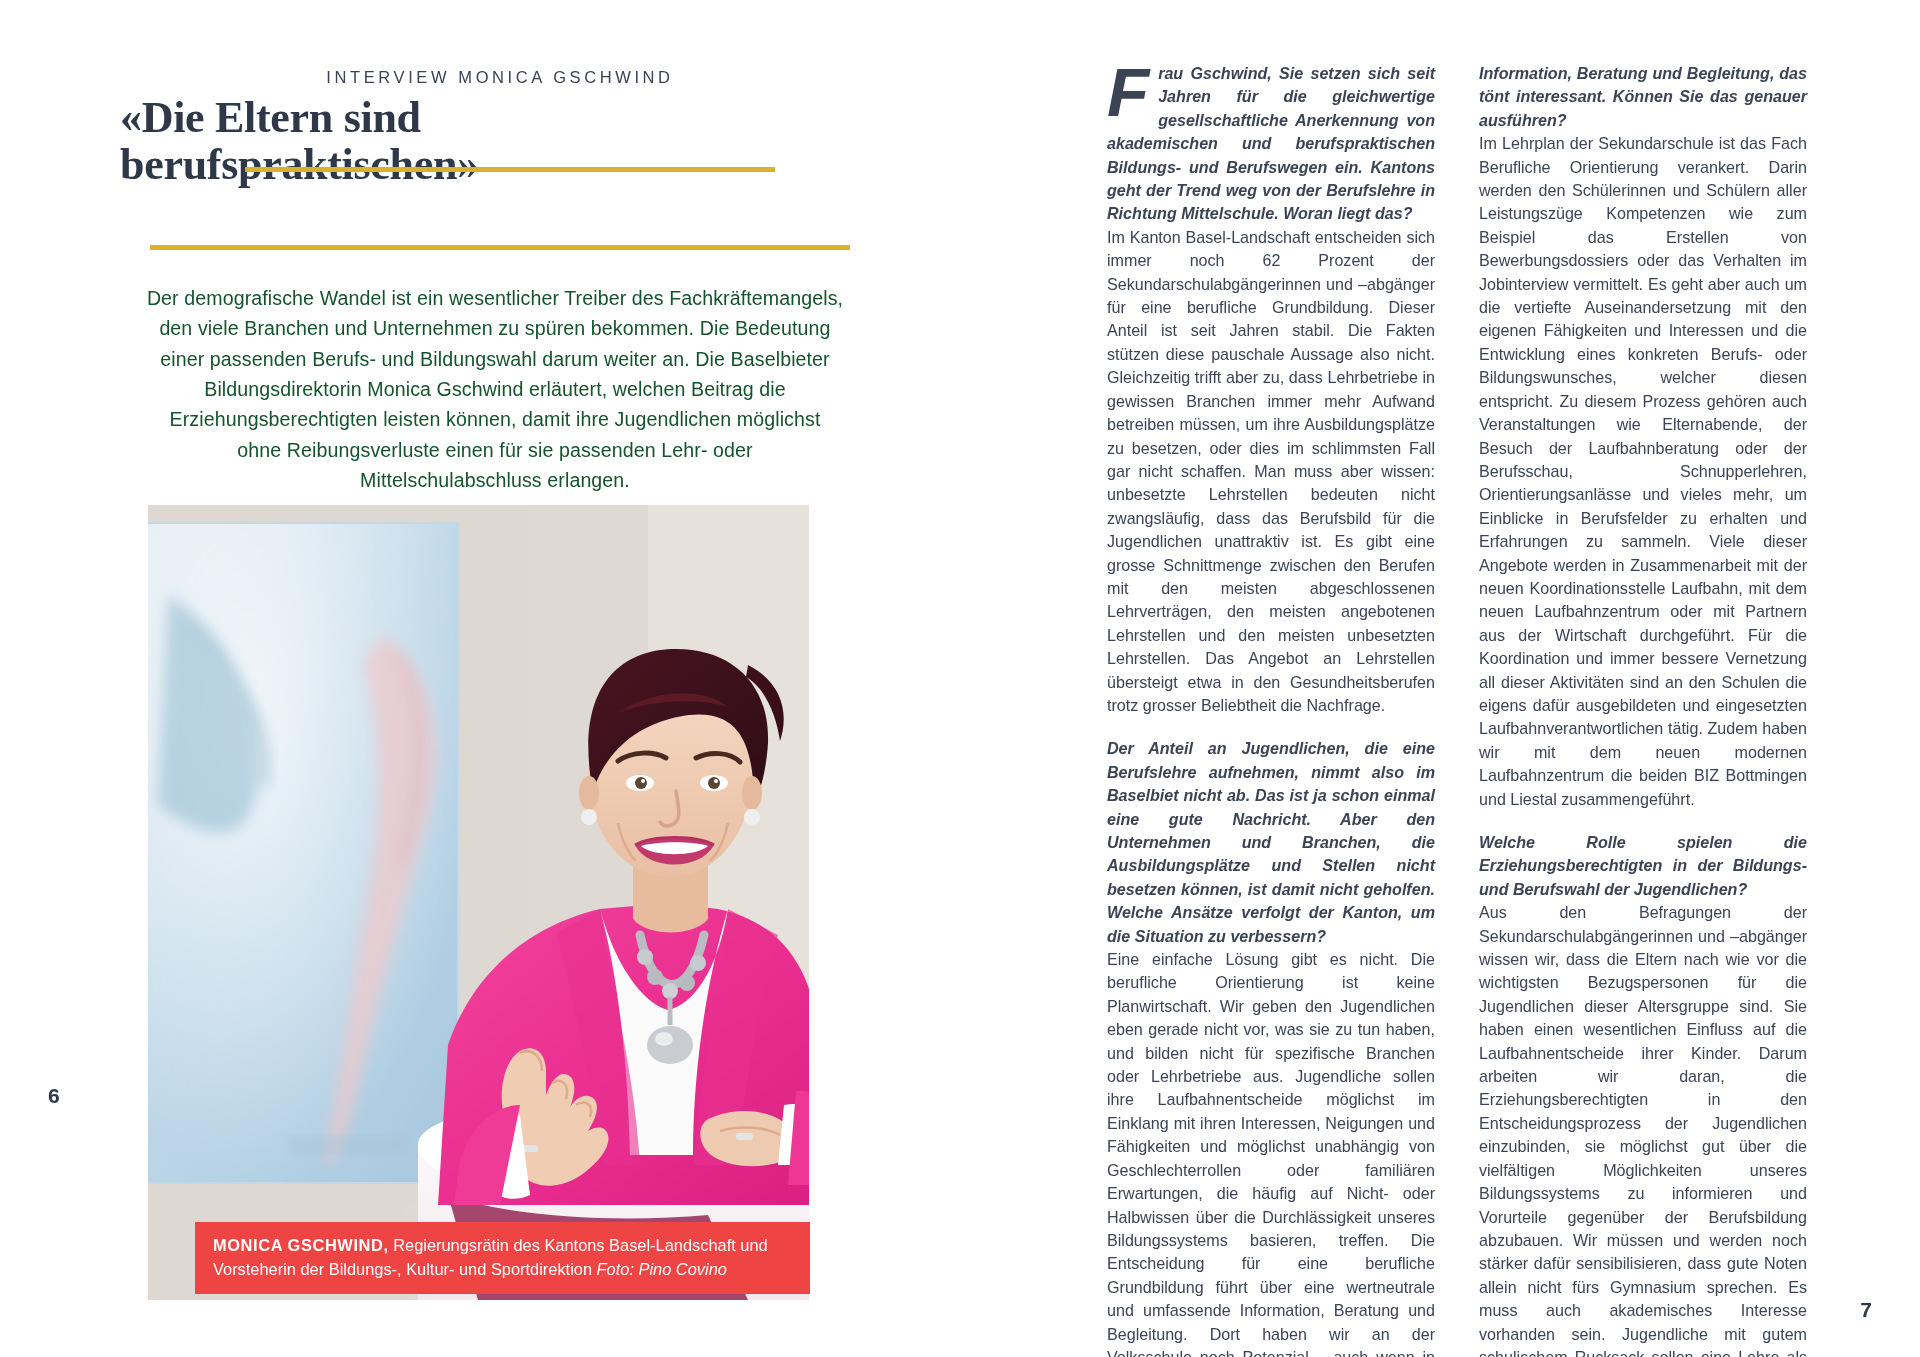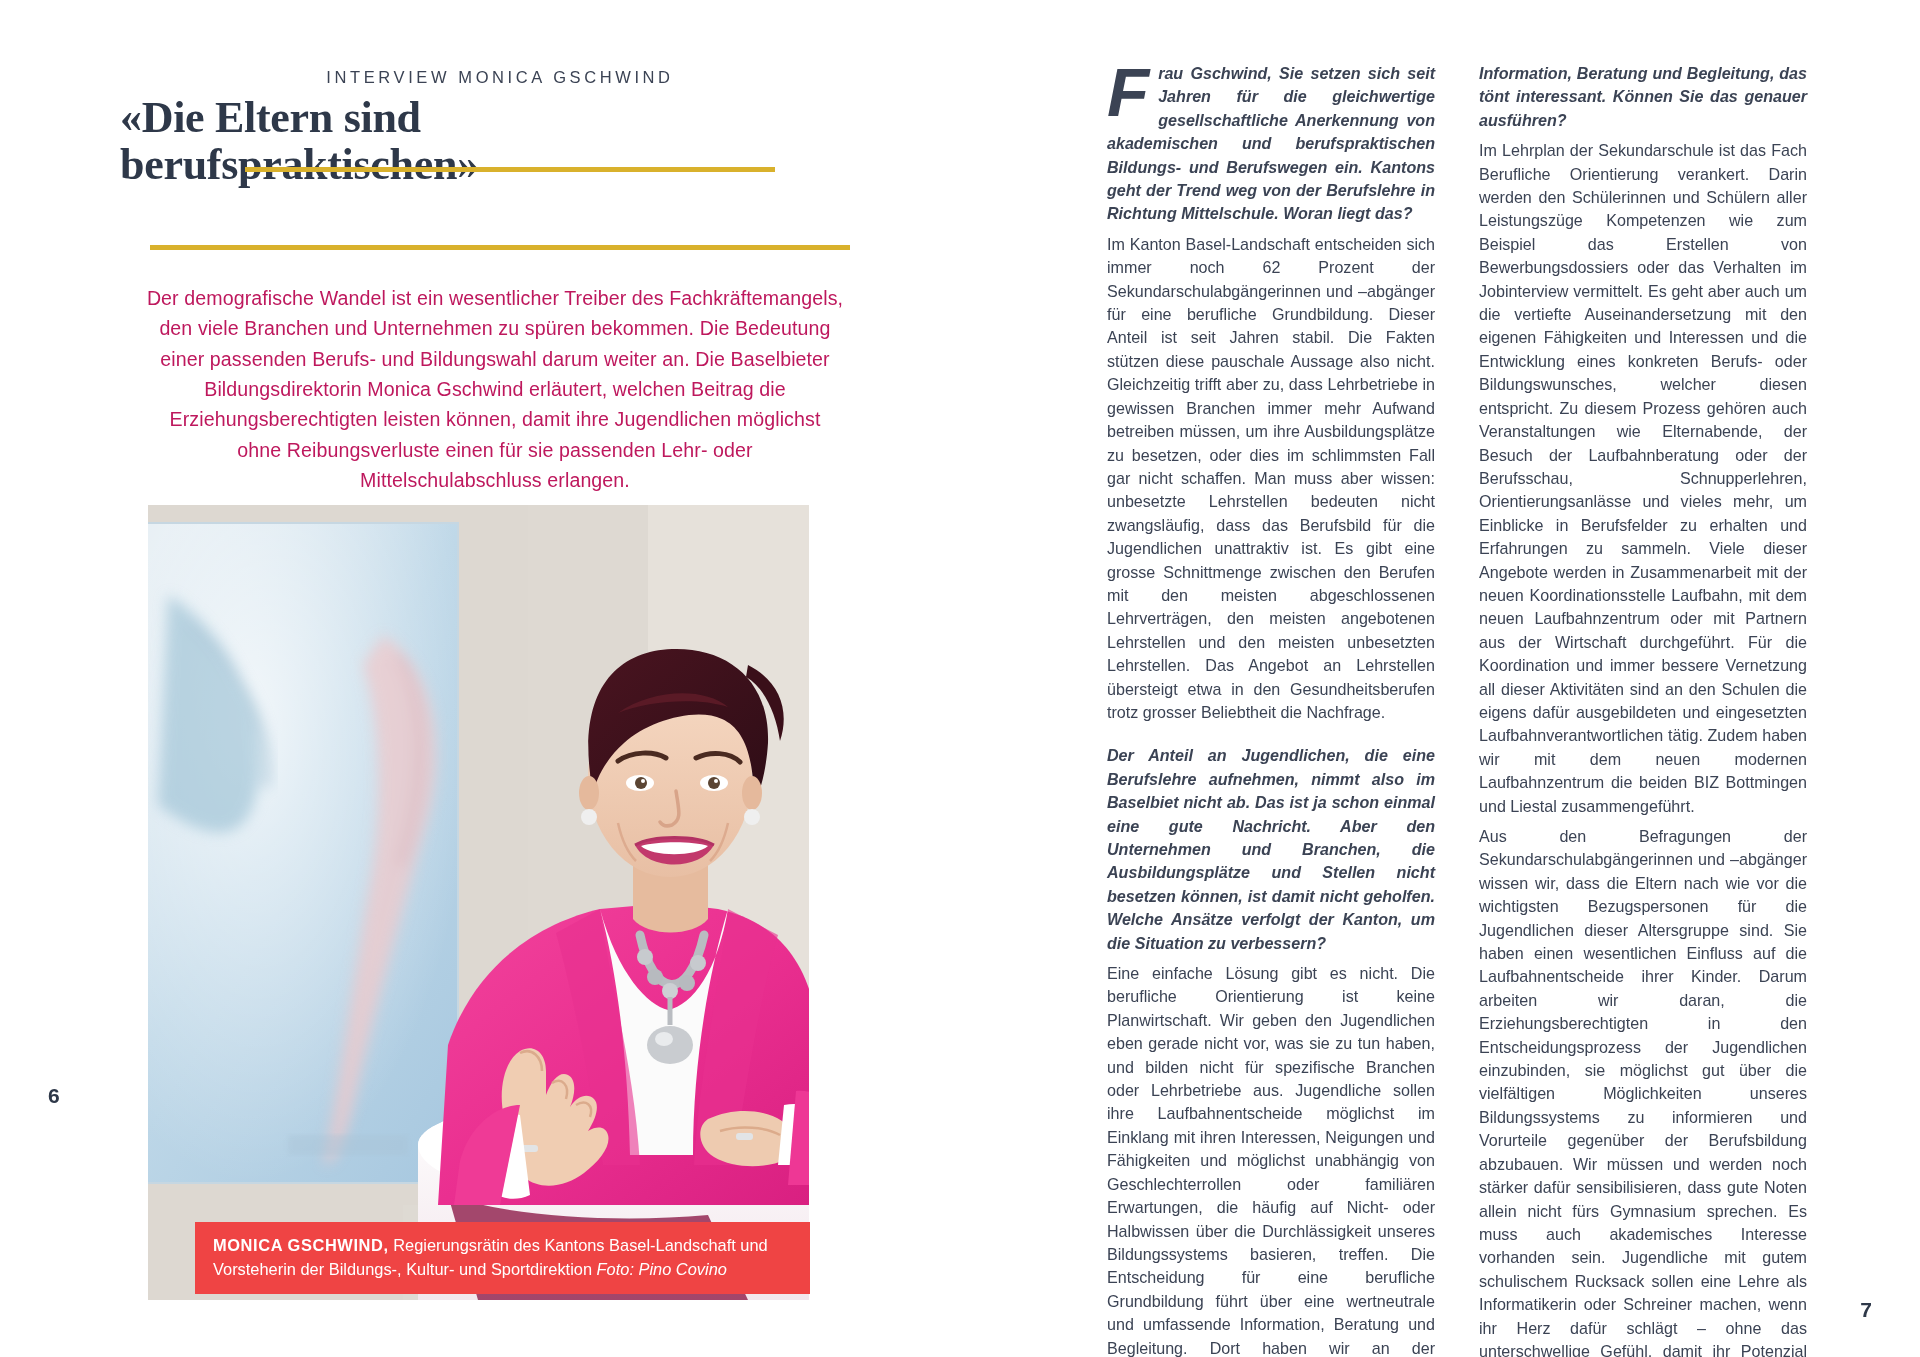--- a/index.html
+++ b/index.html
@@ -52,21 +52,21 @@
   }
   .rule-1{left:245px;top:167px;width:530px;}
   .rule-2{left:150px;top:245px;width:700px;}
 
   .lead{
     position:absolute;
     left:145px;top:283px;width:700px;
     text-align:center;
     font-size:19.6px;
     line-height:1.55;
-    color:#be185d;
+    color:#14532d;
     font-weight:500;
     letter-spacing:0.1px;
   }
 
   
   .photo{
     position:absolute;
     left:148px;top:505px;width:661px;height:795px;
     overflow:hidden;
     background:#cfd8de;
@@ -113,21 +113,21 @@
     line-height:1.455;
     color:#3b4354;
     text-align:justify;
     hyphens:auto;
   }
   .col p.q{
     font-style:italic;
     font-weight:bold;
     text-align:justify;
   }
-  .col p + p{margin-top:7px;}
+  .col p + p{margin-top:0;}
   .col p.spaced{margin-top:20px;}
   .dropcap-para{position:relative;}
   .dropcap{
     float:left;
     font-family:"Liberation Sans", sans-serif;
     font-weight:bold;
     font-size:69px;
     line-height:0.78;
     margin:4px 9px 0 0;
     color:#3b4354;
@@ -314,17 +314,18 @@
   <div class="cols">
     <div class="col">
       <p class="q dropcap-para"><span class="dropcap">F</span><span>rau Gschwind, Sie setzen sich seit Jahren für die gleichwertige gesellschaftliche Anerkennung von akademischen und berufspraktischen Bildungs- und Berufswegen ein. Kantons geht der Trend weg von der Berufslehre in Richtung Mittelschule. Woran liegt das?</span></p>
       <p>Im Kanton Basel-Landschaft entscheiden sich immer noch 62 Prozent der Sekundarschulabgängerinnen und –abgänger für eine berufliche Grundbildung. Dieser Anteil ist seit Jahren stabil. Die Fakten stützen diese pauschale Aussage also nicht. Gleichzeitig trifft aber zu, dass Lehrbetriebe in gewissen Branchen immer mehr Aufwand betreiben müssen, um ihre Ausbildungsplätze zu besetzen, oder dies im schlimmsten Fall gar nicht schaffen. Man muss aber wissen: unbesetzte Lehrstellen bedeuten nicht zwangsläufig, dass das Berufsbild für die Jugendlichen unattraktiv ist. Es gibt eine grosse Schnittmenge zwischen den Berufen mit den meisten abgeschlossenen Lehrverträgen, den meisten angebotenen Lehrstellen und den meisten unbesetzten Lehrstellen. Das Angebot an Lehrstellen übersteigt etwa in den Gesundheitsberufen trotz grosser Beliebtheit die Nachfrage.</p>
       <p class="q spaced">Der Anteil an Jugendlichen, die eine Berufslehre aufnehmen, nimmt also im Baselbiet nicht ab. Das ist ja schon einmal eine gute Nachricht. Aber den Unternehmen und Branchen, die Ausbildungsplätze und Stellen nicht besetzen können, ist damit nicht geholfen. Welche Ansätze verfolgt der Kanton, um die Situation zu verbessern?</p>
       <p>Eine einfache Lösung gibt es nicht. Die berufliche Orientierung ist keine Planwirtschaft. Wir geben den Jugendlichen eben gerade nicht vor, was sie zu tun haben, und bilden nicht für spezifische Branchen oder Lehrbetriebe aus. Jugendliche sollen ihre Laufbahnentscheide möglichst im Einklang mit ihren Interessen, Neigungen und Fähigkeiten und möglichst unabhängig von Geschlechterrollen oder familiären Erwartungen, die häufig auf Nicht- oder Halbwissen über die Durchlässigkeit unseres Bildungssystems basieren, treffen. Die Entscheidung für eine berufliche Grundbildung führt über eine wertneutrale und umfassende Information, Beratung und Begleitung. Dort haben wir an der Volksschule noch Potenzial – auch wenn in den letzten Jahren bereits sehr viel unternommen wurde.</p>
     </div>
     <div class="col">
       <p class="q">Information, Beratung und Begleitung, das tönt interessant. Können Sie das genauer ausführen?</p>
       <p>Im Lehrplan der Sekundarschule ist das Fach Berufliche Orientierung verankert. Darin werden den Schülerinnen und Schülern aller Leistungszüge Kompetenzen wie zum Beispiel das Erstellen von Bewerbungsdossiers oder das Verhalten im Jobinterview vermittelt. Es geht aber auch um die vertiefte Auseinandersetzung mit den eigenen Fähigkeiten und Interessen und die Entwicklung eines konkreten Berufs- oder Bildungswunsches, welcher diesen entspricht. Zu diesem Prozess gehören auch Veranstaltungen wie Elternabende, der Besuch der Laufbahnberatung oder der Berufsschau, Schnupperlehren, Orientierungsanlässe und vieles mehr, um Einblicke in Berufsfelder zu erhalten und Erfahrungen zu sammeln. Viele dieser Angebote werden in Zusammenarbeit mit der neuen Koordinationsstelle Laufbahn, mit dem neuen Laufbahnzentrum oder mit Partnern aus der Wirtschaft durchgeführt. Für die Koordination und immer bessere Vernetzung all dieser Aktivitäten sind an den Schulen die eigens dafür ausgebildeten und eingesetzten Laufbahnverantwortlichen tätig. Zudem haben wir mit dem neuen modernen Laufbahnzentrum die beiden BIZ Bottmingen und Liestal zusammengeführt.</p>
+      <p class="q spaced">Welche Rolle spielen die Erziehungsberechtigten in der Bildungs- und Berufswahl der Jugendlichen?</p>
       <p>Aus den Befragungen der Sekundarschulabgängerinnen und –abgänger wissen wir, dass die Eltern nach wie vor die wichtigsten Bezugspersonen für die Jugendlichen dieser Altersgruppe sind. Sie haben einen wesentlichen Einfluss auf die Laufbahnentscheide ihrer Kinder. Darum arbeiten wir daran, die Erziehungsberechtigten in den Entscheidungsprozess der Jugendlichen einzubinden, sie möglichst gut über die vielfältigen Möglichkeiten unseres Bildungssystems zu informieren und Vorurteile gegenüber der Berufsbildung abzubauen. Wir müssen und werden noch stärker dafür sensibilisieren, dass gute Noten allein nicht fürs Gymnasium sprechen. Es muss auch akademisches Interesse vorhanden sein. Jugendliche mit gutem schulischem Rucksack sollen eine Lehre als Informatikerin oder Schreiner machen, wenn ihr Herz dafür schlägt – ohne das unterschwellige Gefühl, damit ihr Potenzial nicht richtig auszuschöpfen. Und das haben vor allem die Eltern in der Hand.</p>
     </div>
   </div>
 
 </div>
 
 </body></html>

